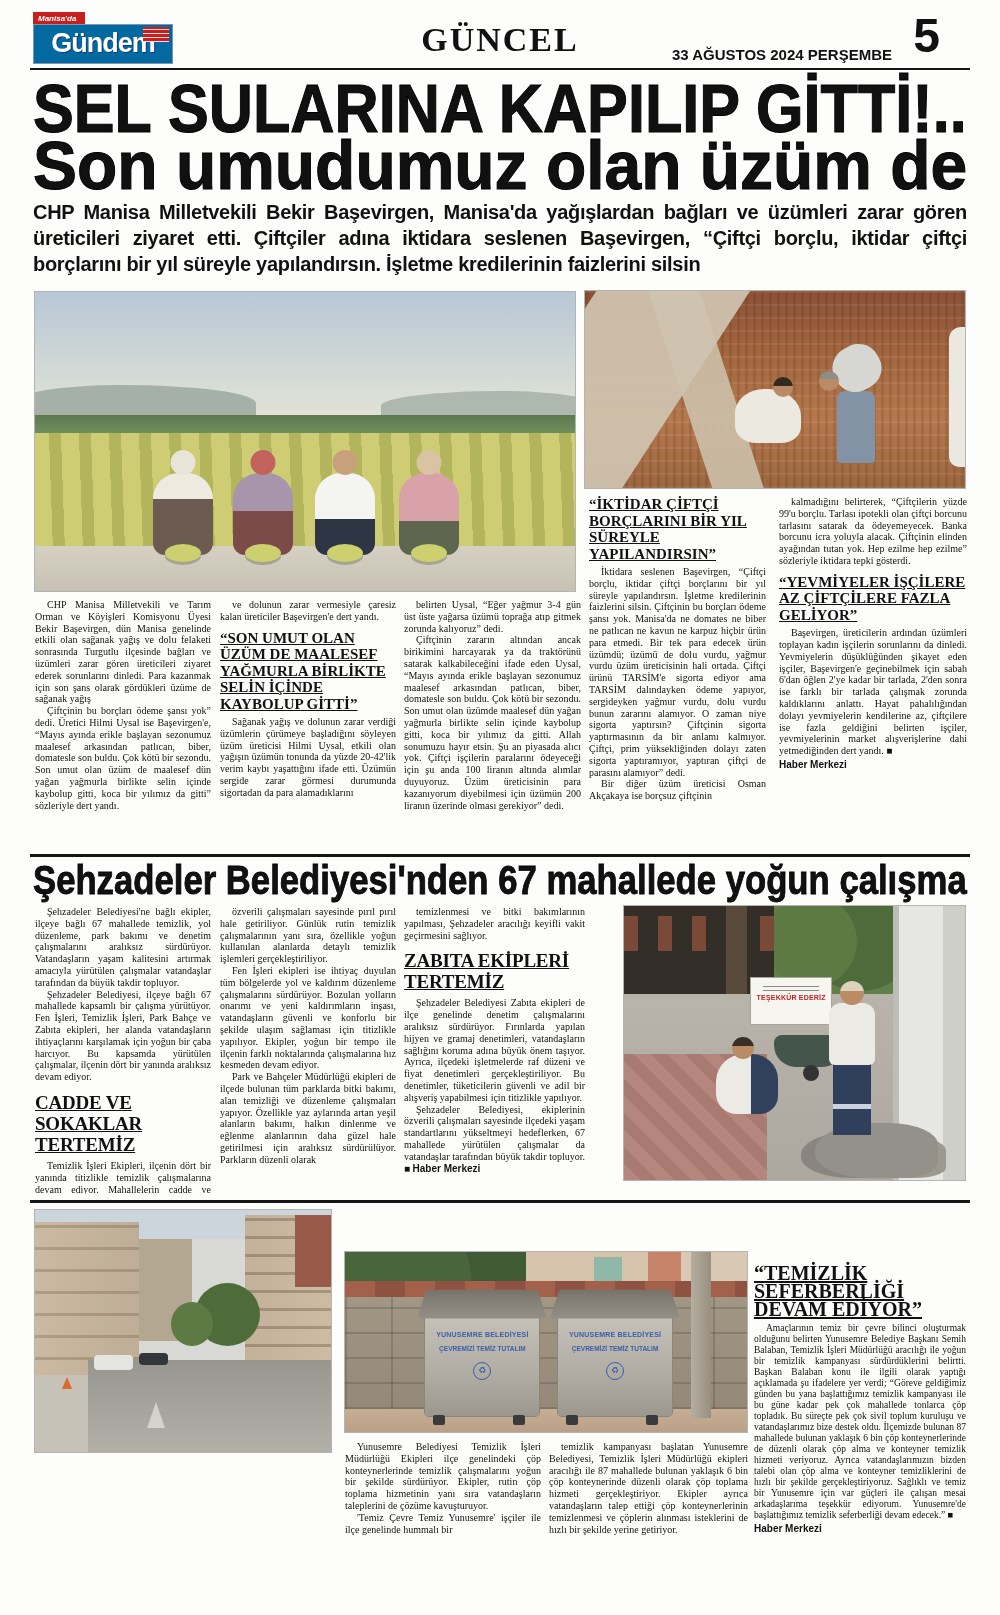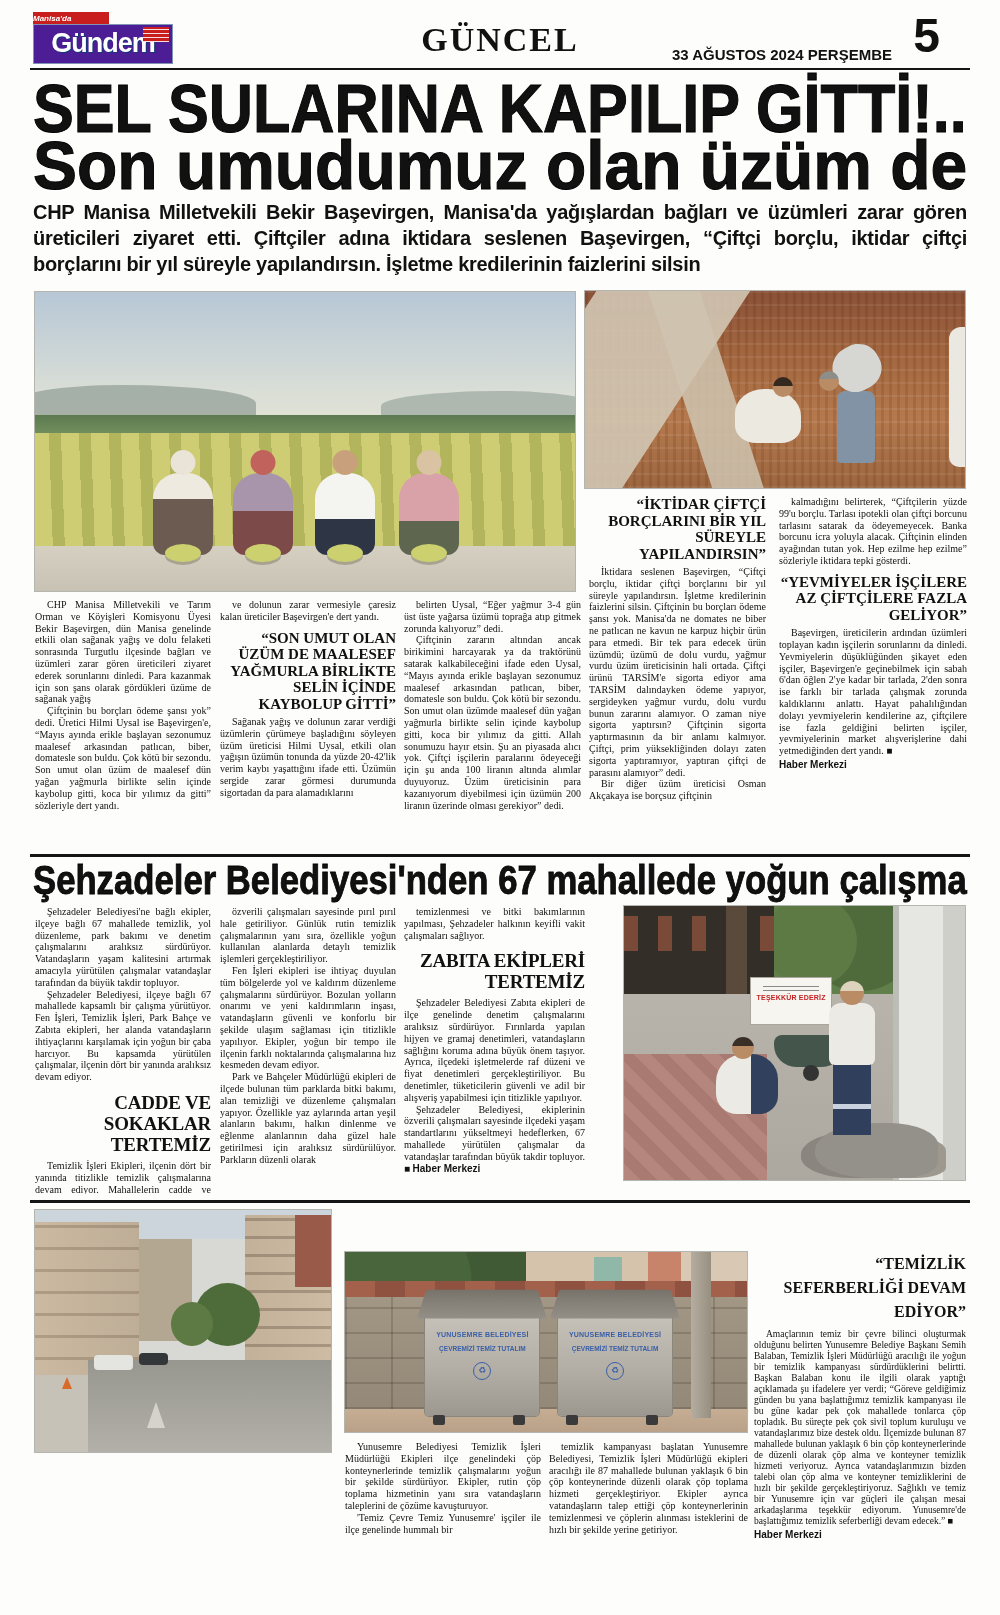--- a/index.html
+++ b/index.html
@@ -3,23 +3,23 @@
 <meta charset="utf-8">
 <style>
   html,body{margin:0;padding:0;background:#e8e8e8;}
   .page{position:relative;width:1000px;height:1615px;margin:0 auto;background:#fdfdfc;
         overflow:hidden;color:#111;outline:1px solid #ccc;
         font-family:"Liberation Serif",serif;}
   .abs{position:absolute;}
 
   
   .logo{position:absolute;left:33px;top:12px;width:140px;height:52px;}
-  .logo-redtop{position:absolute;left:0;top:0;width:76px;height:13px;background:#c81e1e;
-    color:#fff;font:italic bold 8px/13px "Liberation Sans",sans-serif;box-sizing:border-box;}
-  .logo-blue{position:absolute;left:0;top:12px;width:140px;height:40px;background:#4c1d95;
+  .logo-redtop{position:absolute;left:0;top:0;width:52px;height:13px;background:#c81e1e;
+    color:#fff;font:italic bold 8px/13px "Liberation Sans",sans-serif;padding-left:5px;box-sizing:border-box;}
+  .logo-blue{position:absolute;left:0;top:12px;width:140px;height:40px;background:#0369a1;
     border:1px solid #7f93b5;box-sizing:border-box;color:#fff;text-align:center;
     font:bold 27px/36px "Liberation Sans",sans-serif;letter-spacing:-1px;text-shadow:1px 1px 0 #143a74;}
   .logo-redside{position:absolute;right:4px;top:15px;width:26px;height:15px;background:#c81e1e;
     background-image:repeating-linear-gradient(0deg,rgba(255,255,255,.85) 0 1px,transparent 1px 4px);}
   .section-title{position:absolute;left:0;right:0;top:22px;text-align:center;
     font:bold 34px/36px "Liberation Serif",serif;letter-spacing:2px;}
   .date{position:absolute;right:108px;top:47px;width:300px;text-align:right;
     font:bold 15px/16px "Liberation Sans",sans-serif;letter-spacing:0;}
   .page-num{position:absolute;right:60px;top:10px;font:bold 48px/52px "Liberation Sans",sans-serif;}
   .header-rule{top:68px;height:2px;background:#a9a9a9;}
@@ -37,24 +37,24 @@
   .a2-hl{position:absolute;left:33px;top:858px;width:934px;height:44px;line-height:44px;
     font:bold 40px/44px "Liberation Sans",sans-serif;-webkit-text-stroke:0.8px #000;}
   .a3-hl{position:absolute;left:345px;top:1207px;width:620px;height:40px;line-height:40px;
     font:bold 35px/40px "Liberation Sans",sans-serif;-webkit-text-stroke:0.8px #000;}
   .a1-deck{position:absolute;left:33px;top:199px;width:934px;
     font:bold 20px/26px "Liberation Sans",sans-serif;letter-spacing:-0.3px;text-align:justify;}
 
   
   .col{position:absolute;overflow:hidden;font:10px/11.8px "Liberation Serif",serif;}
   .bp{margin:0;text-indent:12px;text-align:justify;overflow-wrap:break-word;}
-  .sh{font-weight:bold;text-indent:0;text-align:right;font-family:"Liberation Serif",serif;}
+  .sh{font-weight:bold;text-indent:0;text-align:left;font-family:"Liberation Serif",serif;text-decoration:underline;}
   .sh1{font-size:15px;line-height:16.5px;margin:7px 0 4px;}
   .sh2{font-size:19px;line-height:21px;margin:9px 0 5px;letter-spacing:-0.2px;}
-  .sh3{font-size:16px;line-height:24px;margin:0 0 5px;}
+  .sh3{font-size:20px;line-height:18px;margin:12px 0 5px;}
   .byline{font:bold 10px/12px "Liberation Sans",sans-serif;margin-top:2px;}
   .byline-inline{font:bold 10px/11.8px "Liberation Sans",sans-serif;}
 
   .a1c1{left:35px;top:599px;width:176px;height:249px;}
   .a1c2{left:220px;top:599px;width:176px;height:249px;}
   .a1c3{left:404px;top:599px;width:177px;height:249px;}
   .a1c4{left:589px;top:496px;width:177px;height:354px;}
   .a1c5{left:779px;top:496px;width:188px;height:356px;}
 
   .a2c1{left:35px;top:906px;width:176px;height:288px;}
@@ -268,21 +268,21 @@
     <p class="bp">Şehzadeler Belediyesi, ilçeye bağlı 67 mahallede kapsamlı bir çalışma yürütüyor. Fen İşleri, Temizlik İşleri, Park Bahçe ve Zabıta ekipleri, her alanda vatandaşların ihtiyaçlarını karşılamak için yoğun bir çaba harcıyor. Bu kapsamda yürütülen çalışmalar, ilçenin dört bir yanında aralıksız devam ediyor.</p>
     <div class="sh sh2">CADDE VE SOKAKLAR TERTEMİZ</div>
     <p class="bp">Temizlik İşleri Ekipleri, ilçenin dört bir yanında titizlikle temizlik çalışmalarına devam ediyor. Mahallelerin cadde ve sokakları, ekiplerin</p>
   </div>
   <div class="col a2c2">
     <p class="bp">özverili çalışmaları sayesinde pırıl pırıl hale getiriliyor. Günlük rutin temizlik çalışmalarının yanı sıra, özellikle yoğun kullanılan alanlarda detaylı temizlik işlemleri gerçekleştiriliyor.</p>
     <p class="bp">Fen İşleri ekipleri ise ihtiyaç duyulan tüm bölgelerde yol ve kaldırım düzenleme çalışmalarını sürdürüyor. Bozulan yolların onarımı ve yeni kaldırımların inşası, vatandaşların güvenli ve konforlu bir şekilde ulaşım sağlaması için titizlikle yapılıyor. Ekipler, yoğun bir tempo ile ilçenin farklı noktalarında çalışmalarına hız kesmeden devam ediyor.</p>
     <p class="bp">Park ve Bahçeler Müdürlüğü ekipleri de ilçede bulunan tüm parklarda bitki bakımı, alan temizliği ve düzenleme çalışmaları yapıyor. Özellikle yaz aylarında artan yeşil alanların bakımı, halkın dinlenme ve eğlenme alanlarının daha güzel hale getirilmesi için aralıksız sürdürülüyor. Parkların düzenli olarak</p>
   </div>
   <div class="col a2c3">
-    <p class="bp">temizlenmesi ve bitki bakımlarının yapılması, Şehzadeler halkının keyifli vakit çalışmaları sağlıyor.</p>
+    <p class="bp">temizlenmesi ve bitki bakımlarının yapılması, Şehzadeler aracılığı keyifli vakit geçirmesini sağlıyor.</p>
     <div class="sh sh2">ZABITA EKİPLERİ TERTEMİZ</div>
     <p class="bp">Şehzadeler Belediyesi Zabıta ekipleri de ilçe genelinde denetim çalışmalarını aralıksız sürdürüyor. Fırınlarda yapılan hijyen ve gramaj denetimleri, vatandaşların sağlığını koruma adına büyük önem taşıyor. Ayrıca, ilçedeki işletmelerde raf düzeni ve fiyat denetimleri gerçekleştiriliyor. Bu denetimler, tüketicilerin güvenli ve adil bir alışveriş yapabilmesi için titizlikle yapılıyor.</p>
     <p class="bp"><span>Şehzadeler Belediyesi, ekiplerinin özverili çalışmaları sayesinde ilçedeki yaşam standartlarını yükseltmeyi hedeflerken, 67 mahallede yürütülen çalışmalar da vatandaşlar tarafından büyük takdir topluyor. ■</span> <span class="byline-inline">Haber Merkezi</span></p>
   </div>
 
   <div class="photo ph3">
     <div class="shopband"></div>
     <div class="foliage"></div>
     <div class="trunk"></div>
     <div class="walk"></div>

